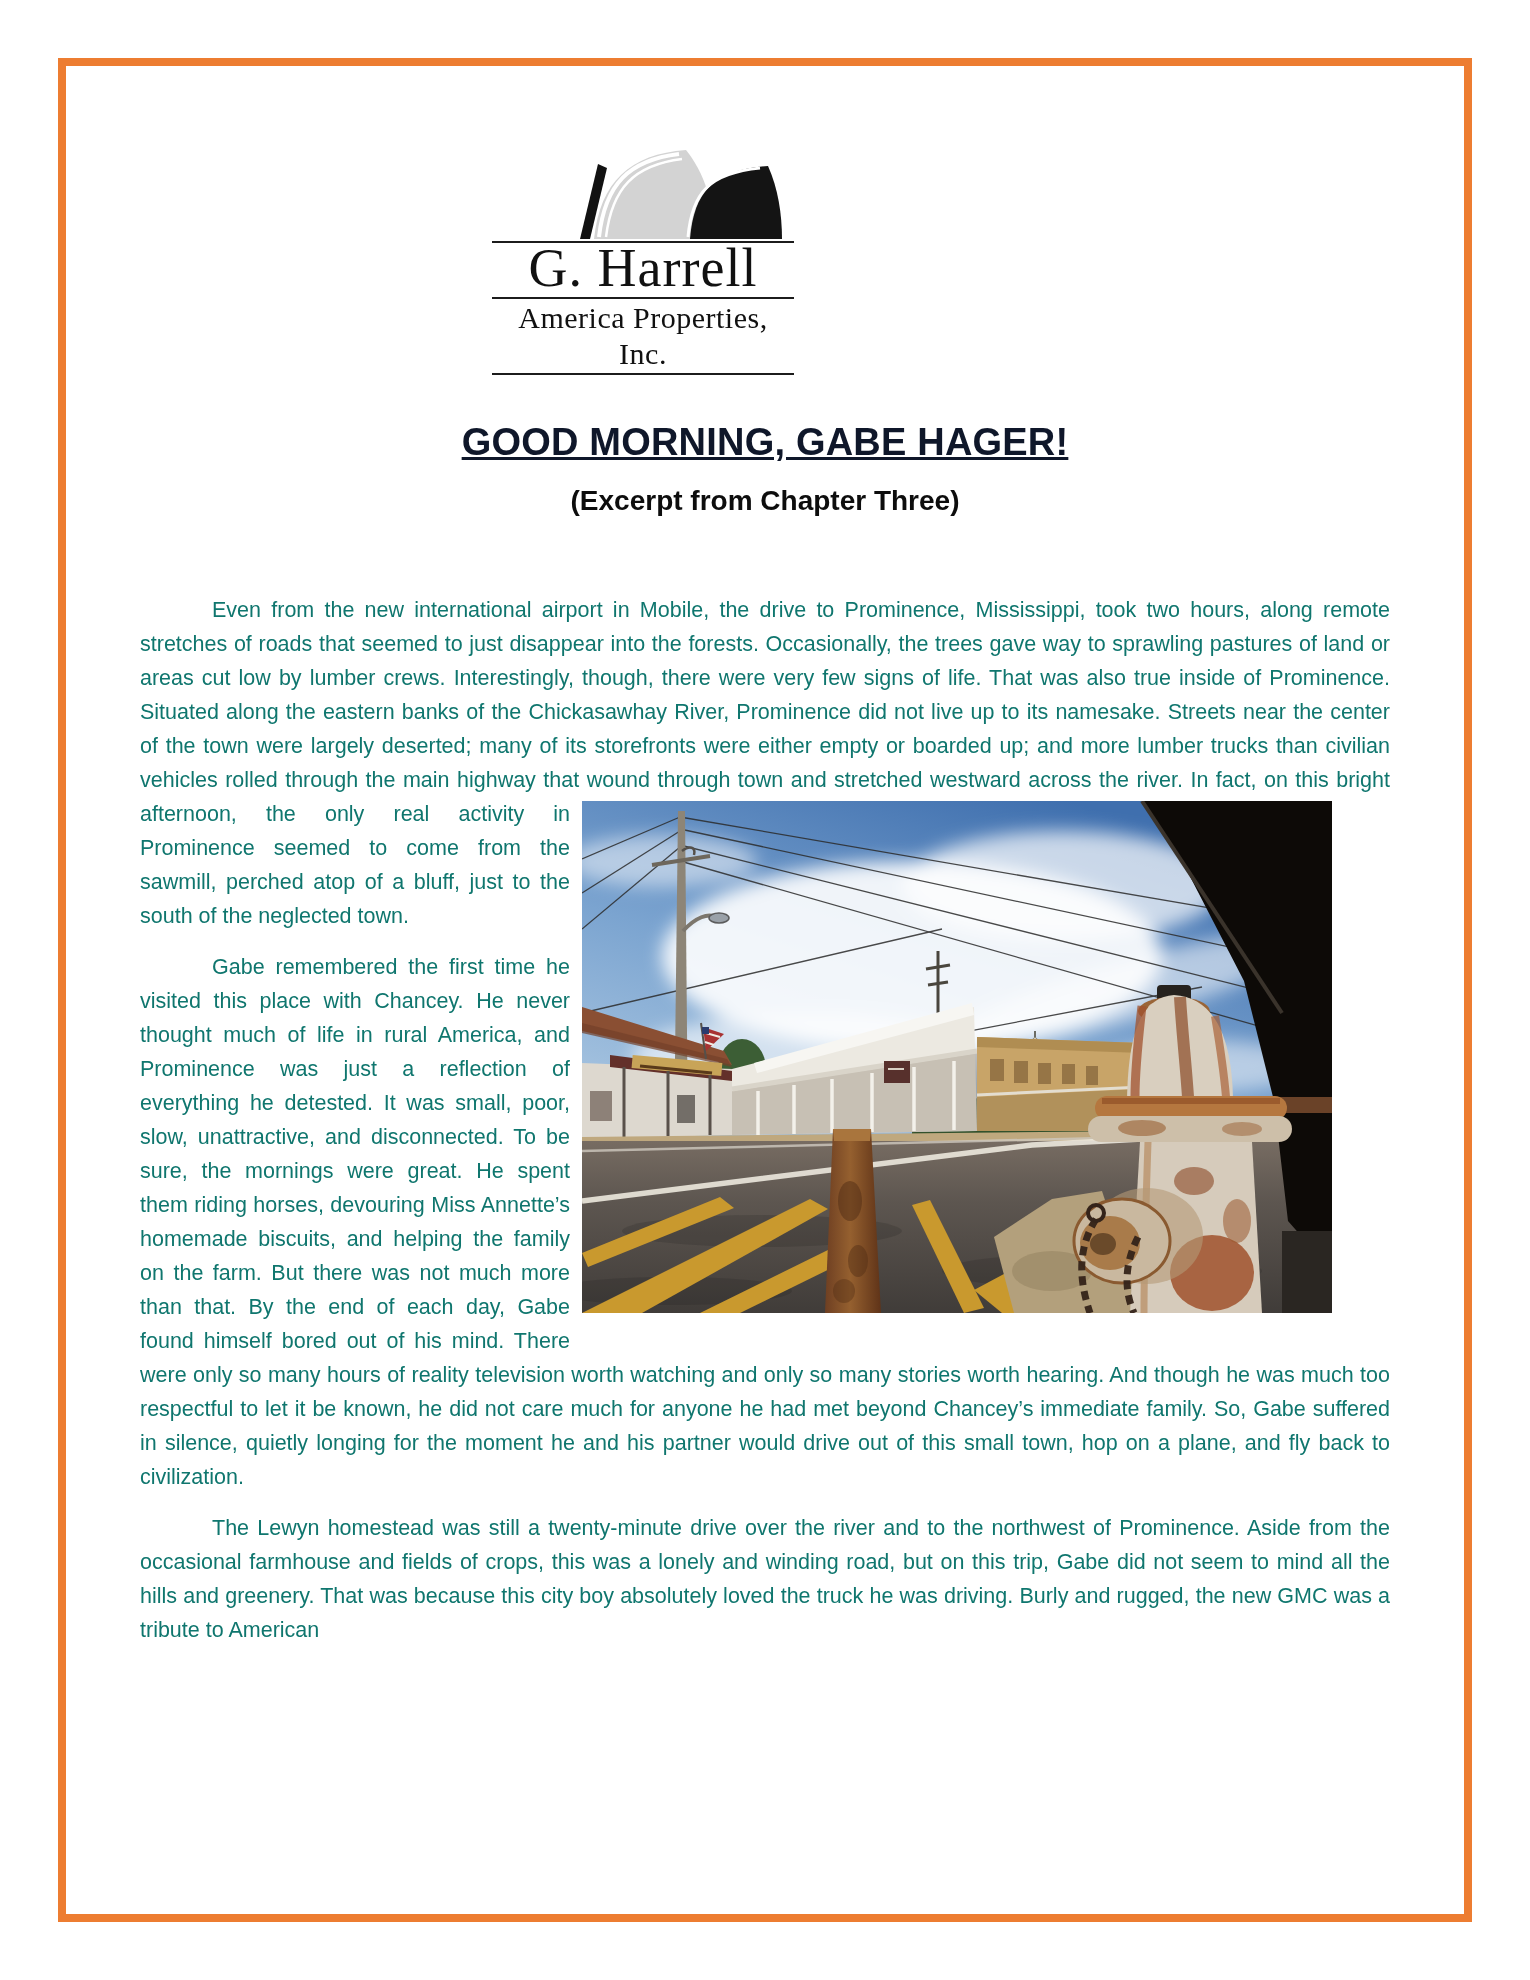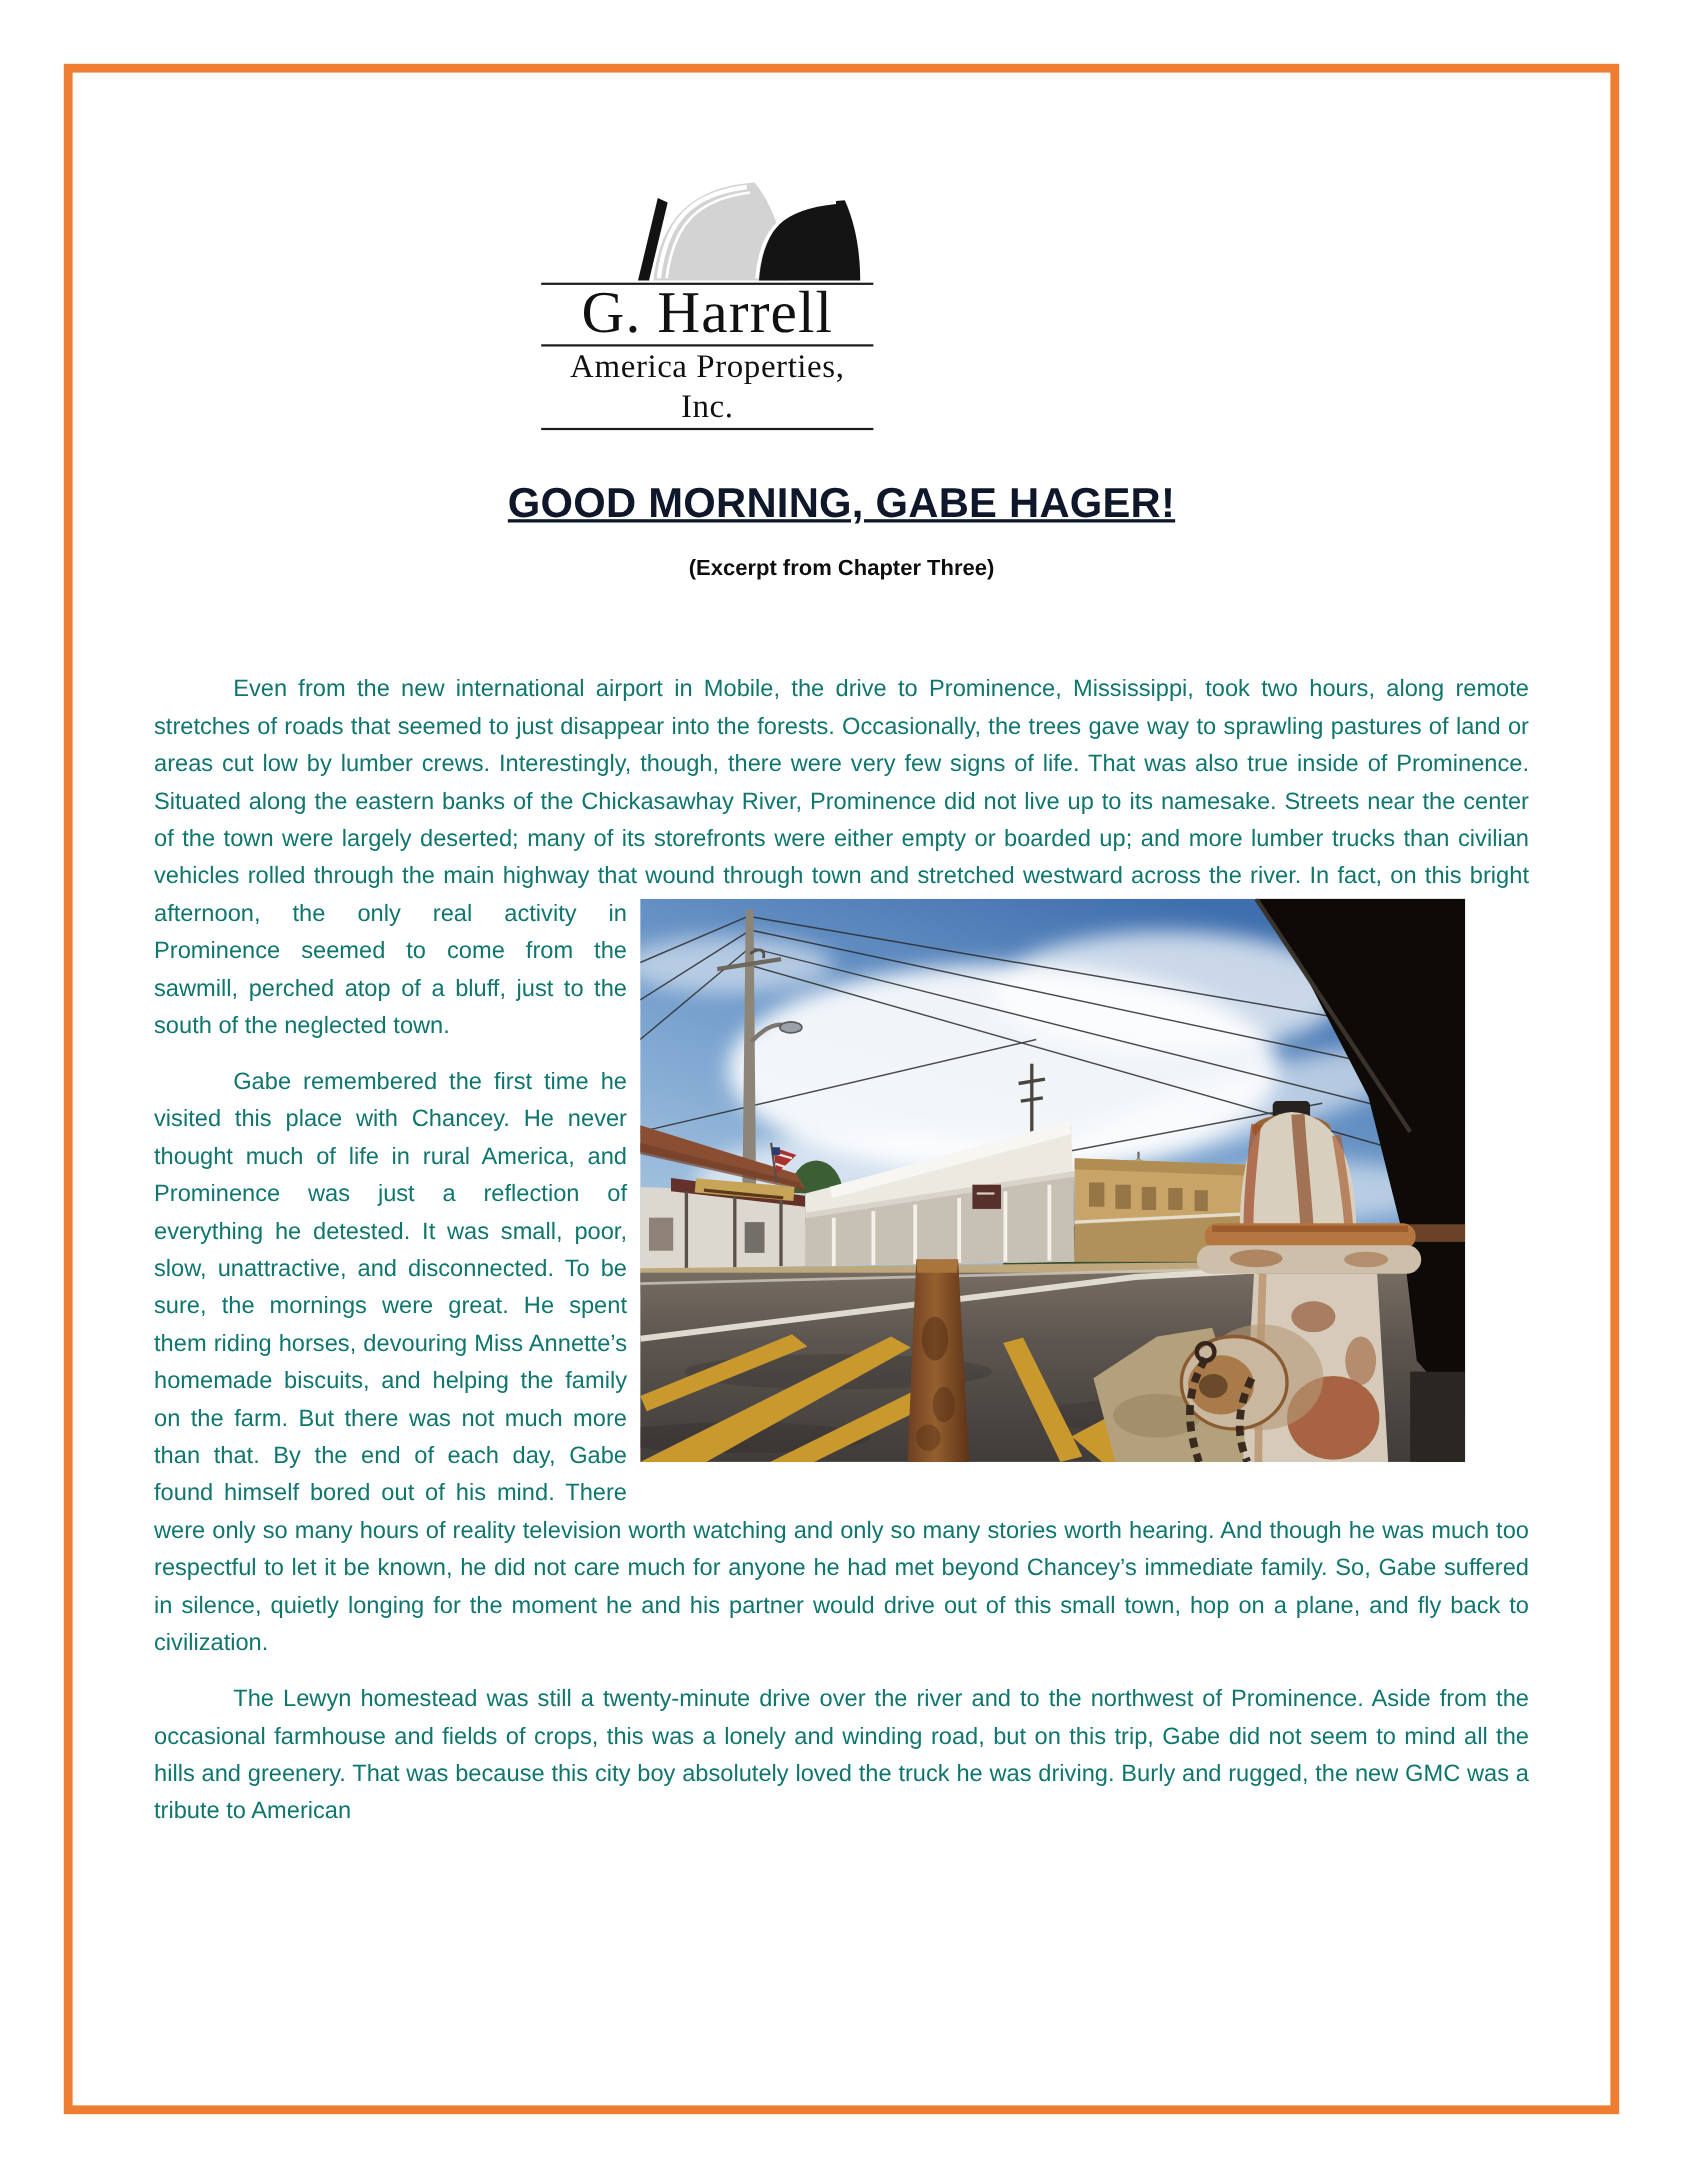--- a/index.html
+++ b/index.html
@@ -4,40 +4,40 @@
 <style>
   html,body{margin:0;padding:0;}
   body{
     width:1530px;height:1980px;position:relative;background:#ffffff;
     font-family:"Liberation Sans",sans-serif;color:#1a1a1a;
   }
   .border-frame{
     position:absolute;left:58px;top:58px;right:58px;bottom:58px;
     border:8px solid #ED7D31;pointer-events:none;
   }
-  .content{position:absolute;left:140px;top:16px;width:1250px;}
+  .content{position:absolute;left:140px;top:0;width:1250px;}
   
   .logo{width:302px;margin-left:352px;margin-top:142px;text-align:center;}
   .logo svg.book{display:block;margin:0 0 0 36px;}
   .logo .rule{height:2px;background:#1c1c1c;margin:1px 0;}
   .logo-name{
     font-family:"Liberation Serif",serif;font-size:54px;line-height:56px;
     color:#111;letter-spacing:1px;margin-top:-4px;
   }
   .logo-sub{
     font-family:"Liberation Serif",serif;font-size:30px;line-height:36px;
     color:#111;letter-spacing:0.5px;
   }
   
   .doc-title{
     text-align:center;font-size:38px;line-height:46px;font-weight:bold;
     text-decoration:underline;margin:44px 0 0 0;color:#0f172a;letter-spacing:0.2px;
   }
   .doc-subtitle{
-    text-align:center;font-size:20px;line-height:28px;font-weight:bold;
+    text-align:center;font-size:28px;line-height:28px;font-weight:bold;
     margin:22px 0 0 0;color:#0d0d0d;
   }
   
   .body-text{margin-top:78px;font-size:21.5px;line-height:34px;text-align:justify;color:#0f766e;}
   .body-text p{margin:0 0 17px 0;text-indent:72px;}
   svg.photo{
     float:right;width:750px;height:512px;
     margin:4px 58px 12px 12px;
     shape-outside:margin-box;
   }

